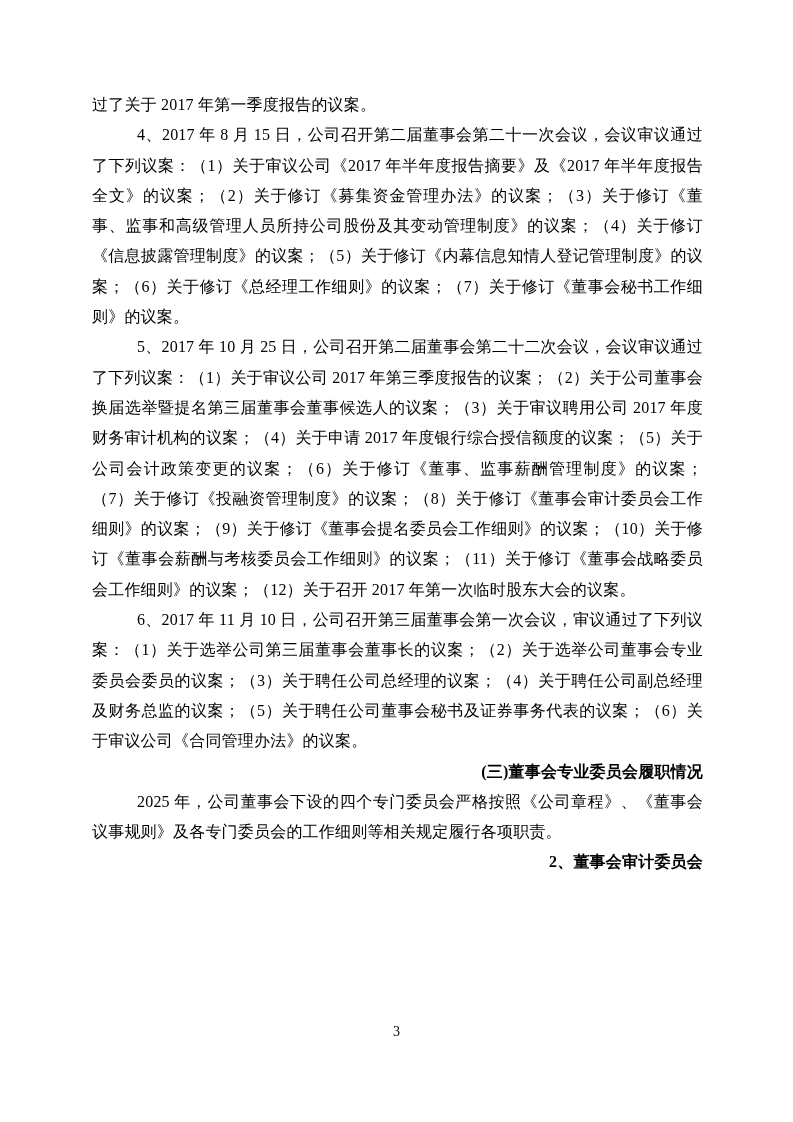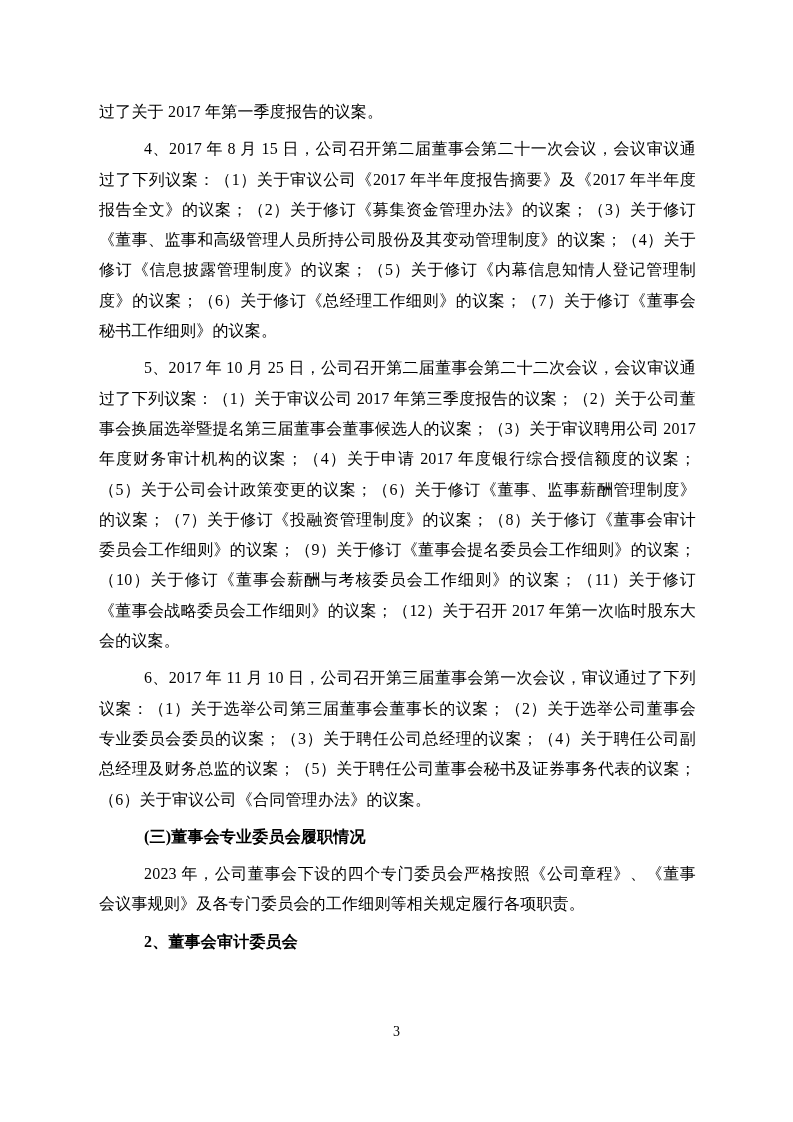--- a/index.html
+++ b/index.html
@@ -16,33 +16,33 @@
     font-family: "Liberation Serif", "DejaVu Serif", serif;
     color: #000000;
   }
   .content {
     position: absolute;
     left: 92px;
     right: 90px;
     top: 90px;
   }
   .para {
-    margin: 7px;
+    margin: 0;
     font-size: 16px;
     line-height: 30.3px;
     text-align: justify;
     letter-spacing: 0.2px;
     word-break: break-all;
   }
   .indent {
     text-indent: 45px;
   }
   .heading {
     font-weight: bold;
-    text-align: left;
+    text-align: right;
   }
   .page-number {
     position: absolute;
     top: 1022px;
     left: 0;
     width: 100%;
     text-align: center;
     font-size: 14px;
     line-height: 20px;
   }
@@ -50,17 +50,17 @@
 </head>
 <body>
 
 <div class="page">
   <div class="content">
     <p class="para">过了关于 2017 年第一季度报告的议案。</p>
     <p class="para indent">4、2017 年 8 月 15 日，公司召开第二届董事会第二十一次会议，会议审议通过了下列议案：（1）关于审议公司《2017 年半年度报告摘要》及《2017 年半年度报告全文》的议案；（2）关于修订《募集资金管理办法》的议案；（3）关于修订《董事、监事和高级管理人员所持公司股份及其变动管理制度》的议案；（4）关于修订《信息披露管理制度》的议案；（5）关于修订《内幕信息知情人登记管理制度》的议案；（6）关于修订《总经理工作细则》的议案；（7）关于修订《董事会秘书工作细则》的议案。</p>
     <p class="para indent">5、2017 年 10 月 25 日，公司召开第二届董事会第二十二次会议，会议审议通过了下列议案：（1）关于审议公司 2017 年第三季度报告的议案；（2）关于公司董事会换届选举暨提名第三届董事会董事候选人的议案；（3）关于审议聘用公司 2017 年度财务审计机构的议案；（4）关于申请 2017 年度银行综合授信额度的议案；（5）关于公司会计政策变更的议案；（6）关于修订《董事、监事薪酬管理制度》的议案；（7）关于修订《投融资管理制度》的议案；（8）关于修订《董事会审计委员会工作细则》的议案；（9）关于修订《董事会提名委员会工作细则》的议案；（10）关于修订《董事会薪酬与考核委员会工作细则》的议案；（11）关于修订《董事会战略委员会工作细则》的议案；（12）关于召开 2017 年第一次临时股东大会的议案。</p>
     <p class="para indent">6、2017 年 11 月 10 日，公司召开第三届董事会第一次会议，审议通过了下列议案：（1）关于选举公司第三届董事会董事长的议案；（2）关于选举公司董事会专业委员会委员的议案；（3）关于聘任公司总经理的议案；（4）关于聘任公司副总经理及财务总监的议案；（5）关于聘任公司董事会秘书及证券事务代表的议案；（6）关于审议公司《合同管理办法》的议案。</p>
     <p class="para indent heading">(三)董事会专业委员会履职情况</p>
-    <p class="para indent">2023 年，公司董事会下设的四个专门委员会严格按照《公司章程》、《董事会议事规则》及各专门委员会的工作细则等相关规定履行各项职责。</p>
+    <p class="para indent">2025 年，公司董事会下设的四个专门委员会严格按照《公司章程》、《董事会议事规则》及各专门委员会的工作细则等相关规定履行各项职责。</p>
     <p class="para indent heading">2、董事会审计委员会</p>
   </div>
   <div class="page-number">3</div>
 </div>
 
 </body></html>

